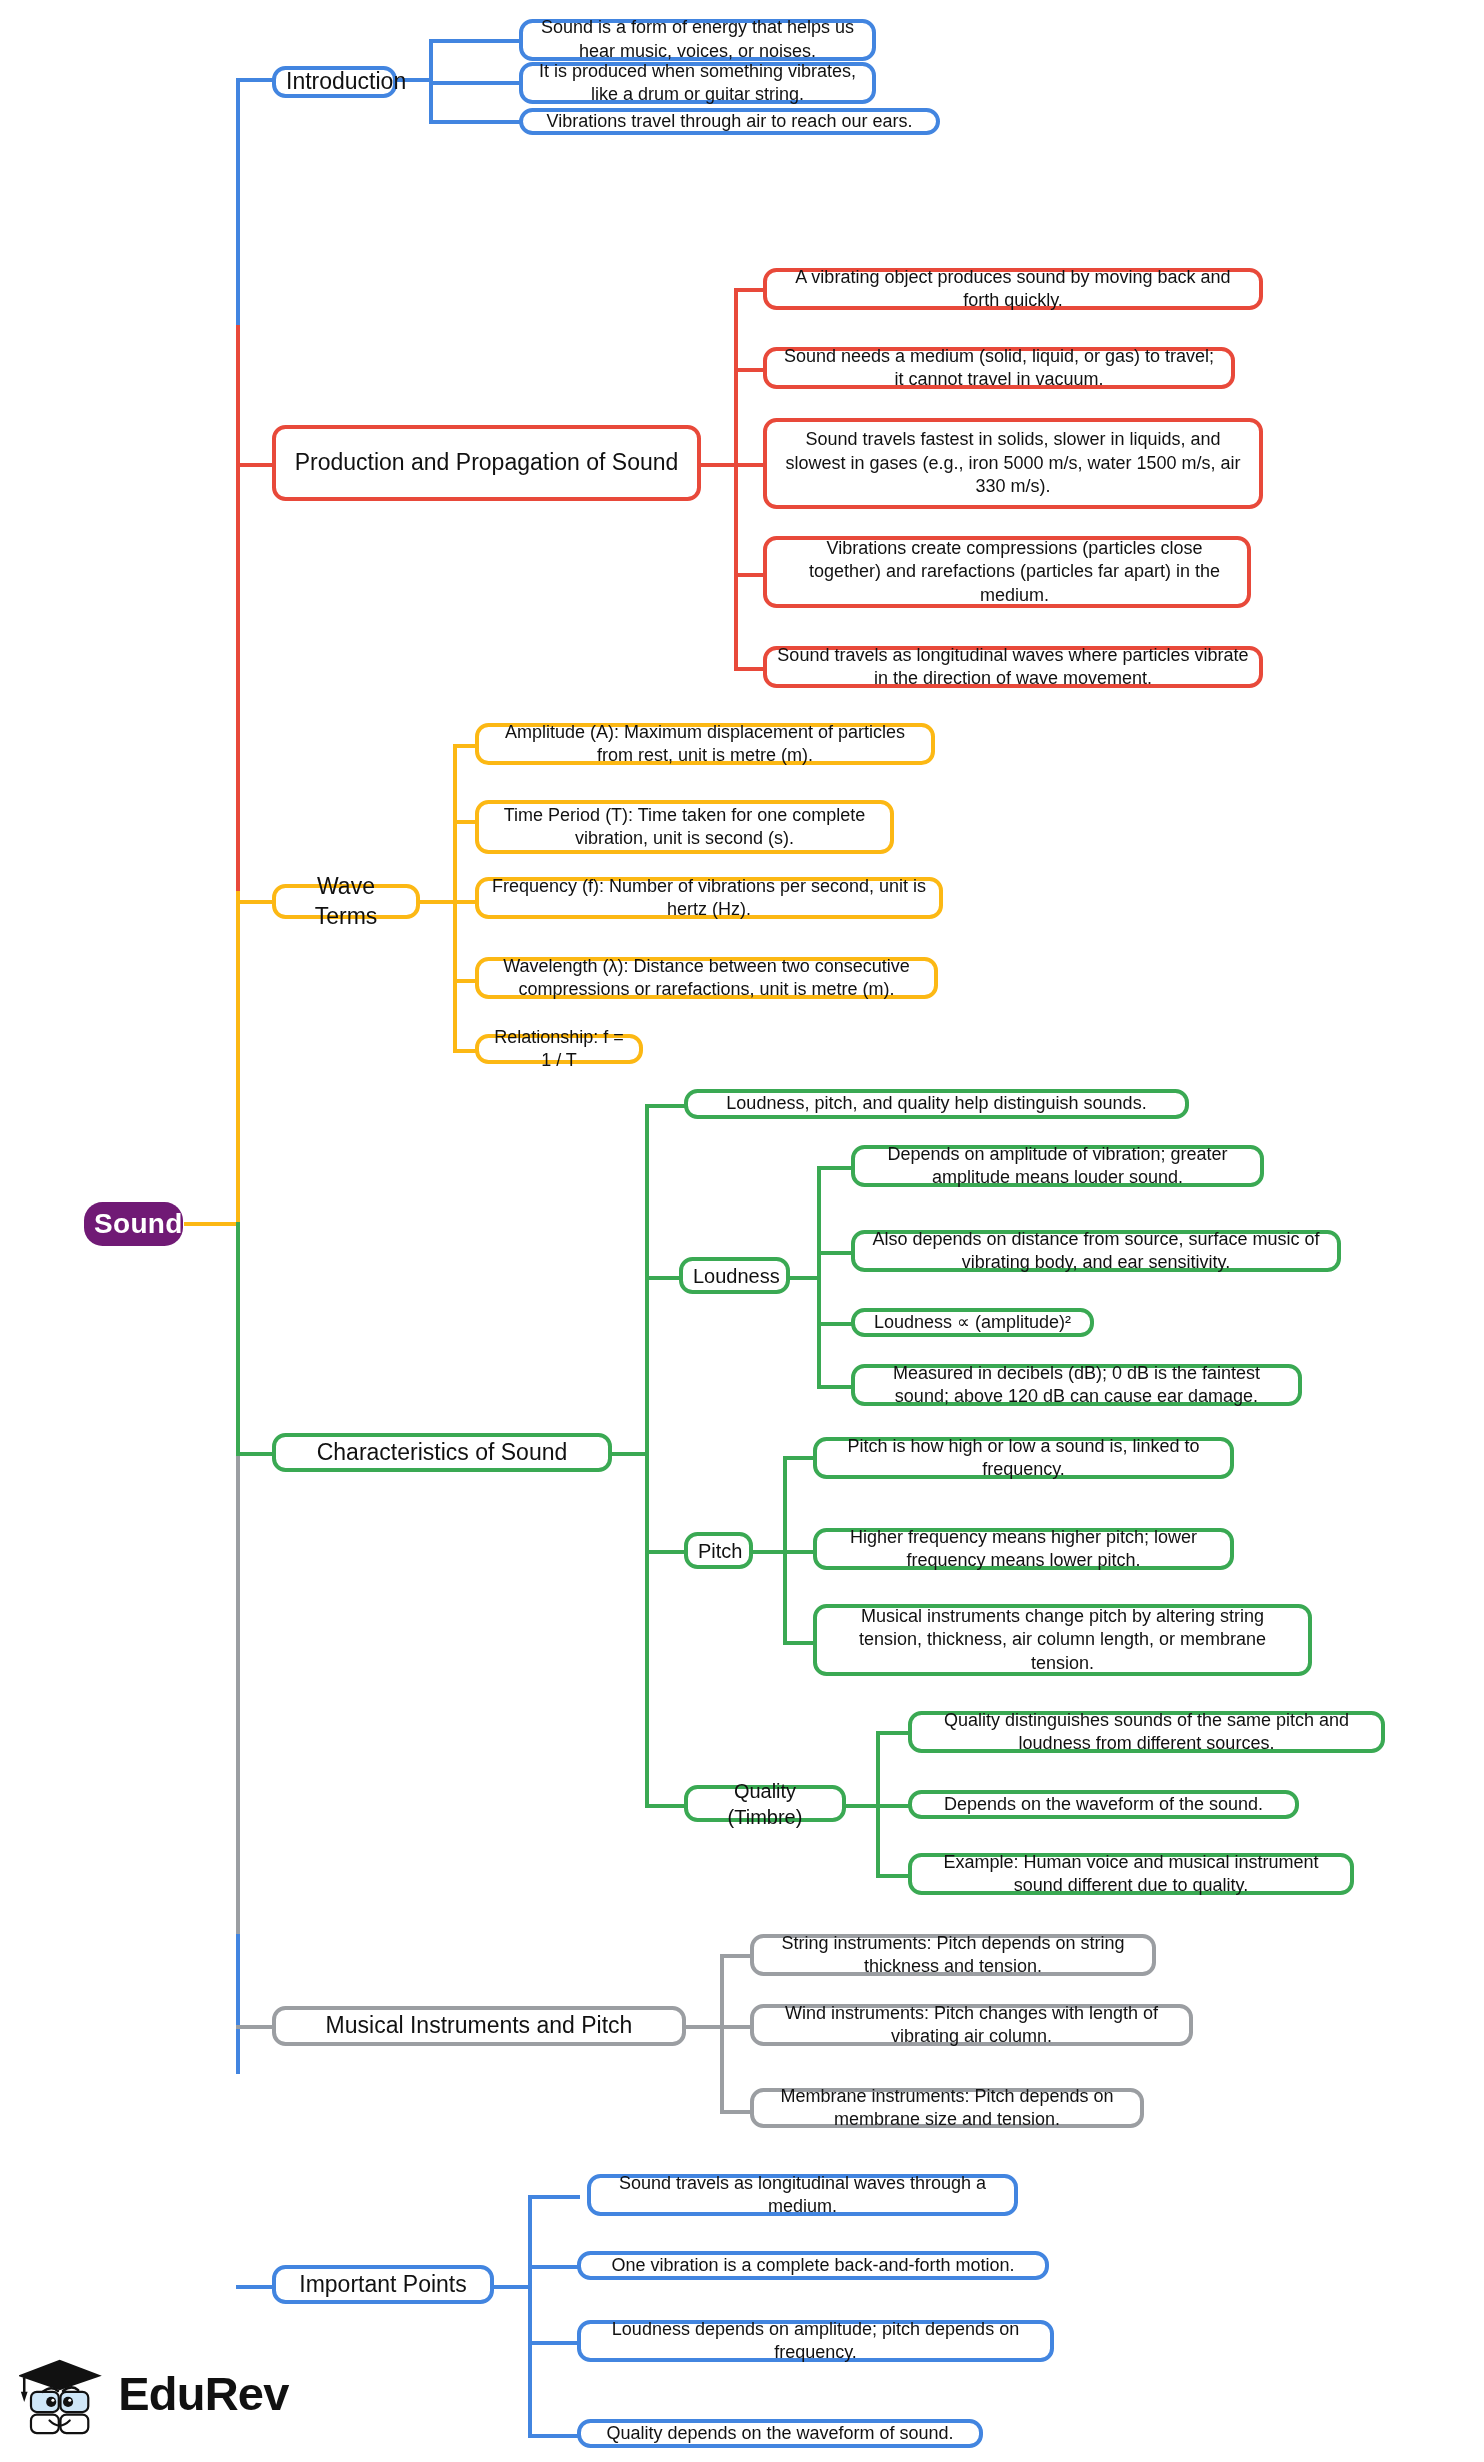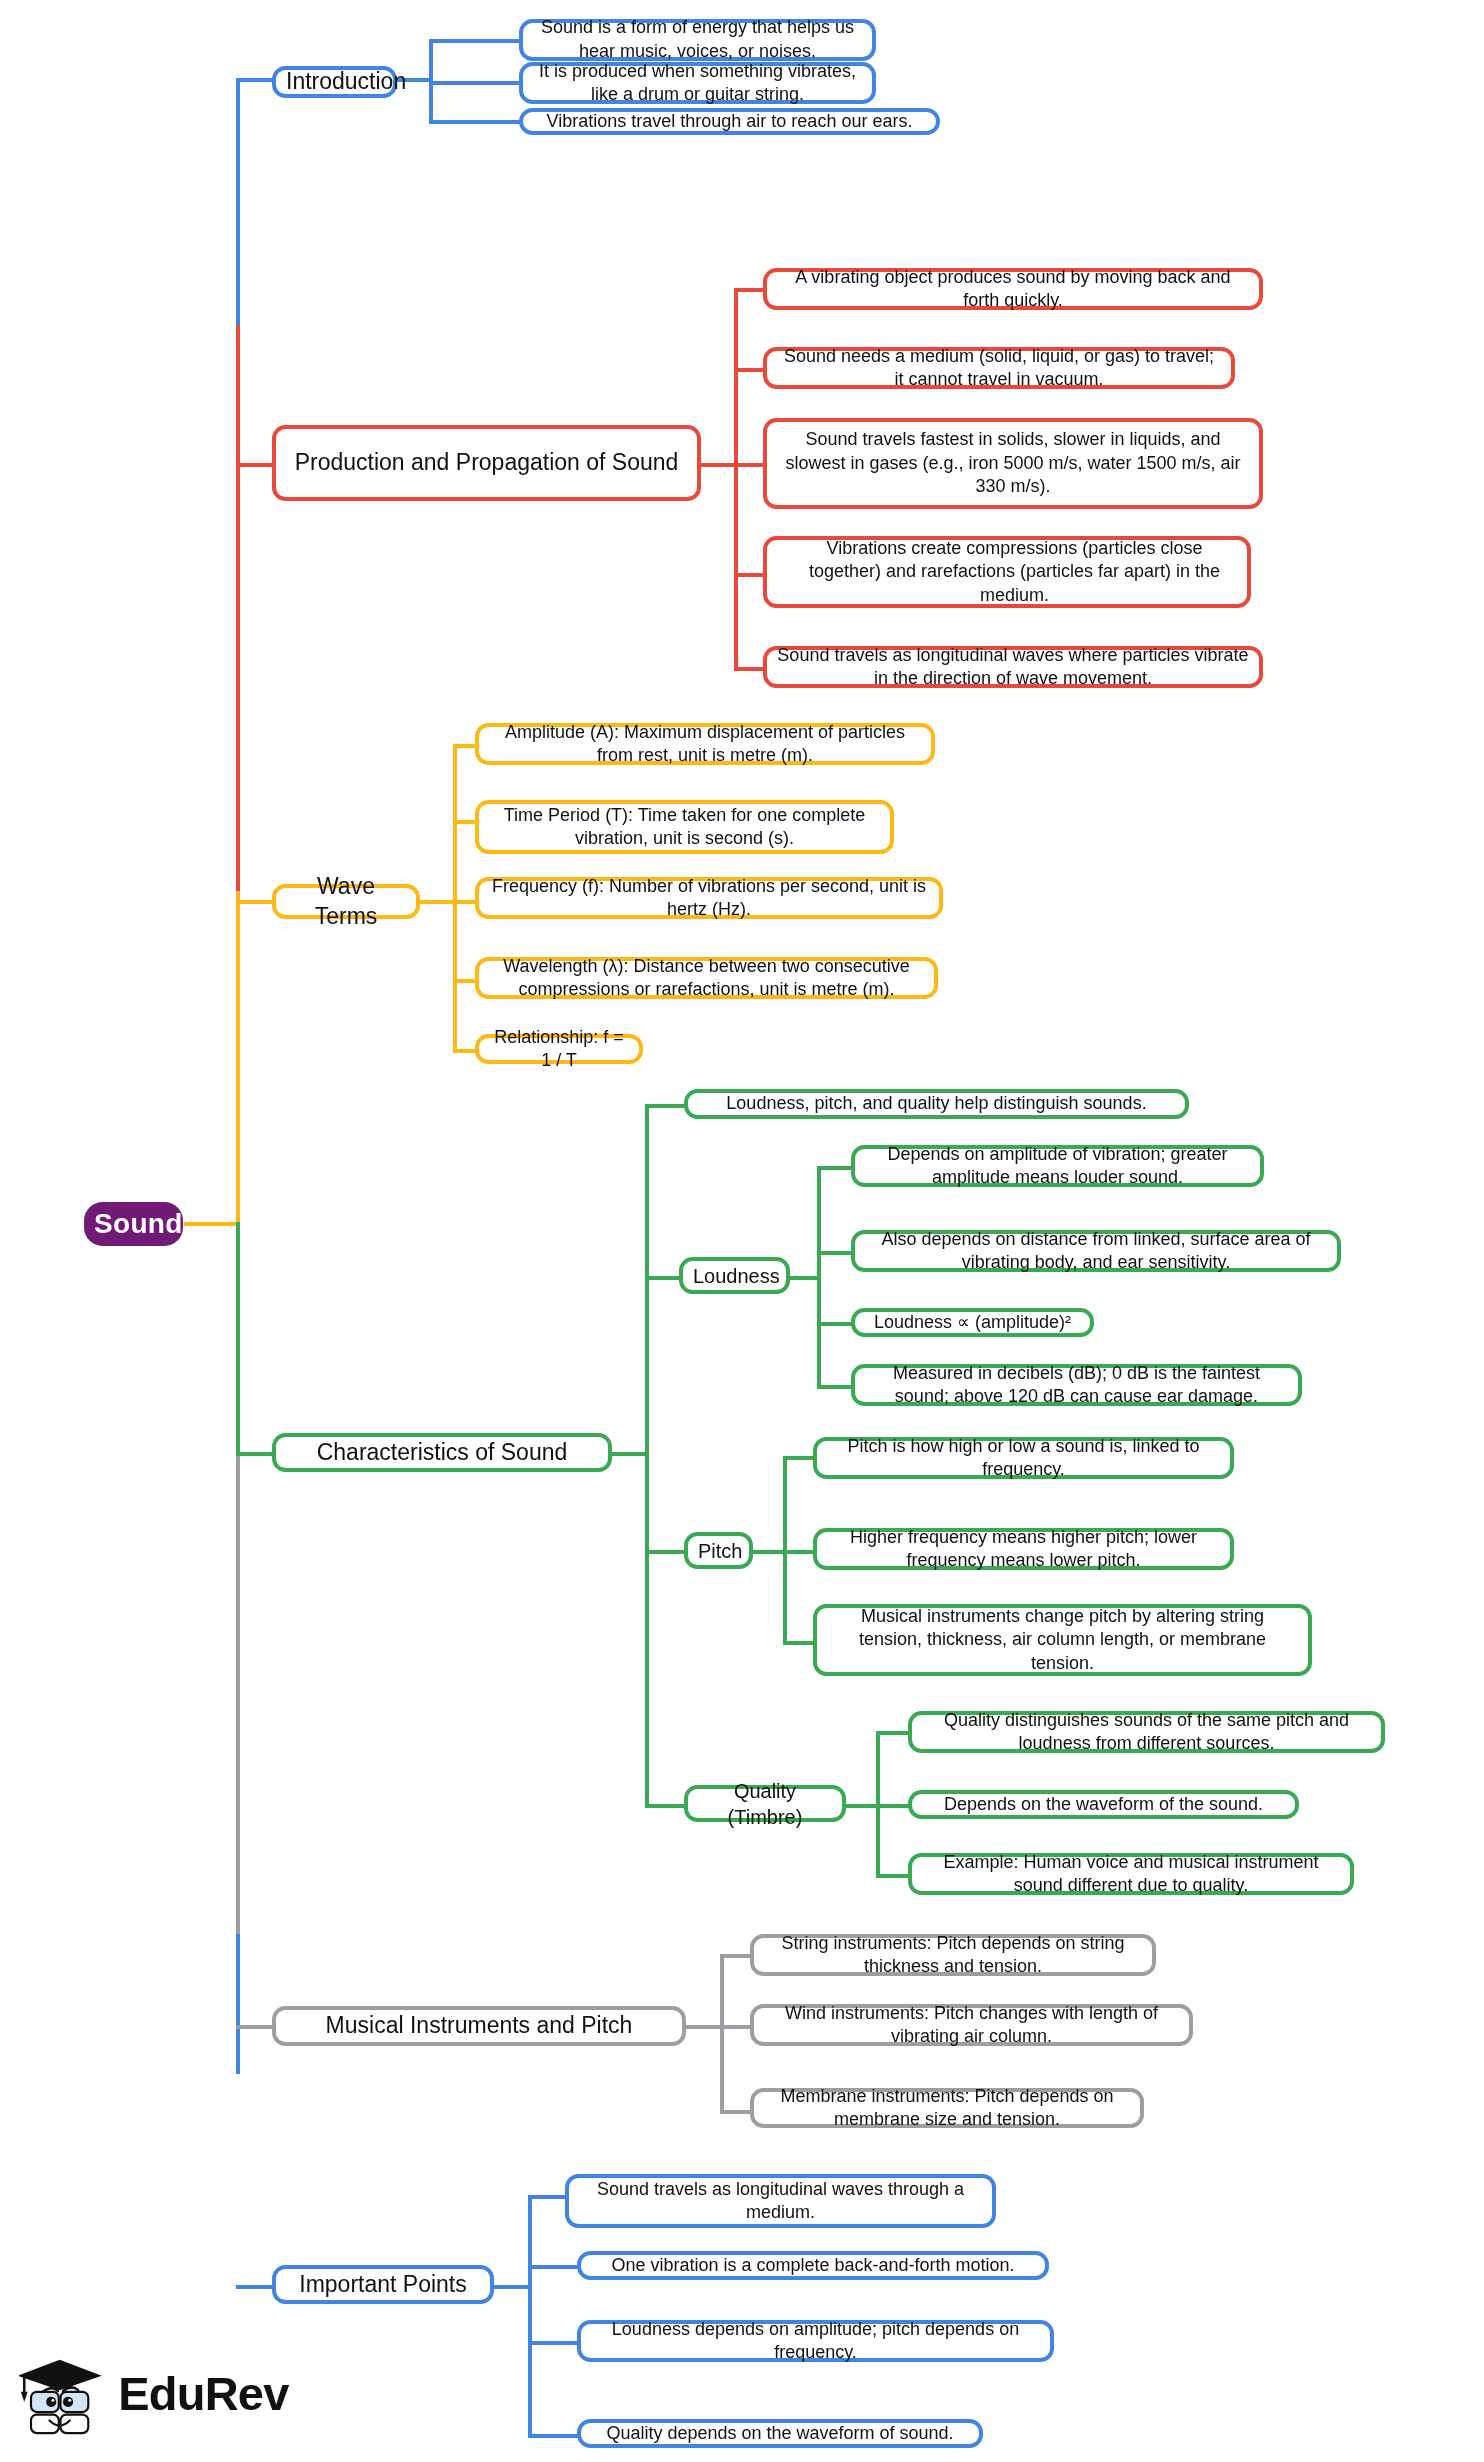--- a/index.html
+++ b/index.html
@@ -210,21 +210,21 @@
   <div class="conn h b-green" style="left:788px;top:1276px;width:32px;"></div>
   <div class="conn v b-green" style="left:817px;top:1168px;height:217px;"></div>
 
   <div class="conn h b-green" style="left:817px;top:1166px;width:37px;"></div>
   <div class="node leaf c-green" style="left:851px;top:1145px;width:413px;height:42px;">
     <span>Depends on amplitude of vibration; greater amplitude means louder sound.</span>
   </div>
 
   <div class="conn h b-green" style="left:817px;top:1251px;width:37px;"></div>
   <div class="node leaf c-green" style="left:851px;top:1230px;width:490px;height:42px;">
-    <span>Also depends on distance from linked, surface area of vibrating body, and ear sensitivity.</span>
+    <span>Also depends on distance from source, surface music of vibrating body, and ear sensitivity.</span>
   </div>
 
   <div class="conn h b-green" style="left:817px;top:1322px;width:37px;"></div>
   <div class="node leaf c-green" style="left:851px;top:1308px;width:243px;height:29px;">
     <span>Loudness ∝ (amplitude)²</span>
   </div>
 
   <div class="conn h b-green" style="left:817px;top:1385px;width:37px;"></div>
   <div class="node leaf c-green" style="left:851px;top:1364px;width:451px;height:42px;">
     <span>Measured in decibels (dB); 0 dB is the faintest sound; above 120 dB can cause ear damage.</span>
@@ -299,21 +299,21 @@
 
   <div class="conn h b-blue" style="left:236px;top:2285px;width:38px;"></div>
   <div class="node branch-node c-blue" style="left:272px;top:2265px;width:222px;height:39px;">
     <span>Important Points</span>
   </div>
 
   <div class="conn h b-blue" style="left:493px;top:2285px;width:38px;"></div>
   <div class="conn v b-blue" style="left:528px;top:2196px;height:239px;"></div>
 
   <div class="conn h b-blue" style="left:528px;top:2195px;width:52px;"></div>
-  <div class="node leaf c-blue" style="left:565px;top:2174px;width:431px;height:54px;">
+  <div class="node leaf c-blue" style="left:587px;top:2174px;width:431px;height:42px;">
     <span>Sound travels as longitudinal waves through a medium.</span>
   </div>
 
   <div class="conn h b-blue" style="left:528px;top:2265px;width:52px;"></div>
   <div class="node leaf c-blue" style="left:577px;top:2251px;width:472px;height:29px;">
     <span>One vibration is a complete back-and-forth motion.</span>
   </div>
 
   <div class="conn h b-blue" style="left:528px;top:2341px;width:52px;"></div>
   <div class="node leaf c-blue" style="left:577px;top:2320px;width:477px;height:42px;">

